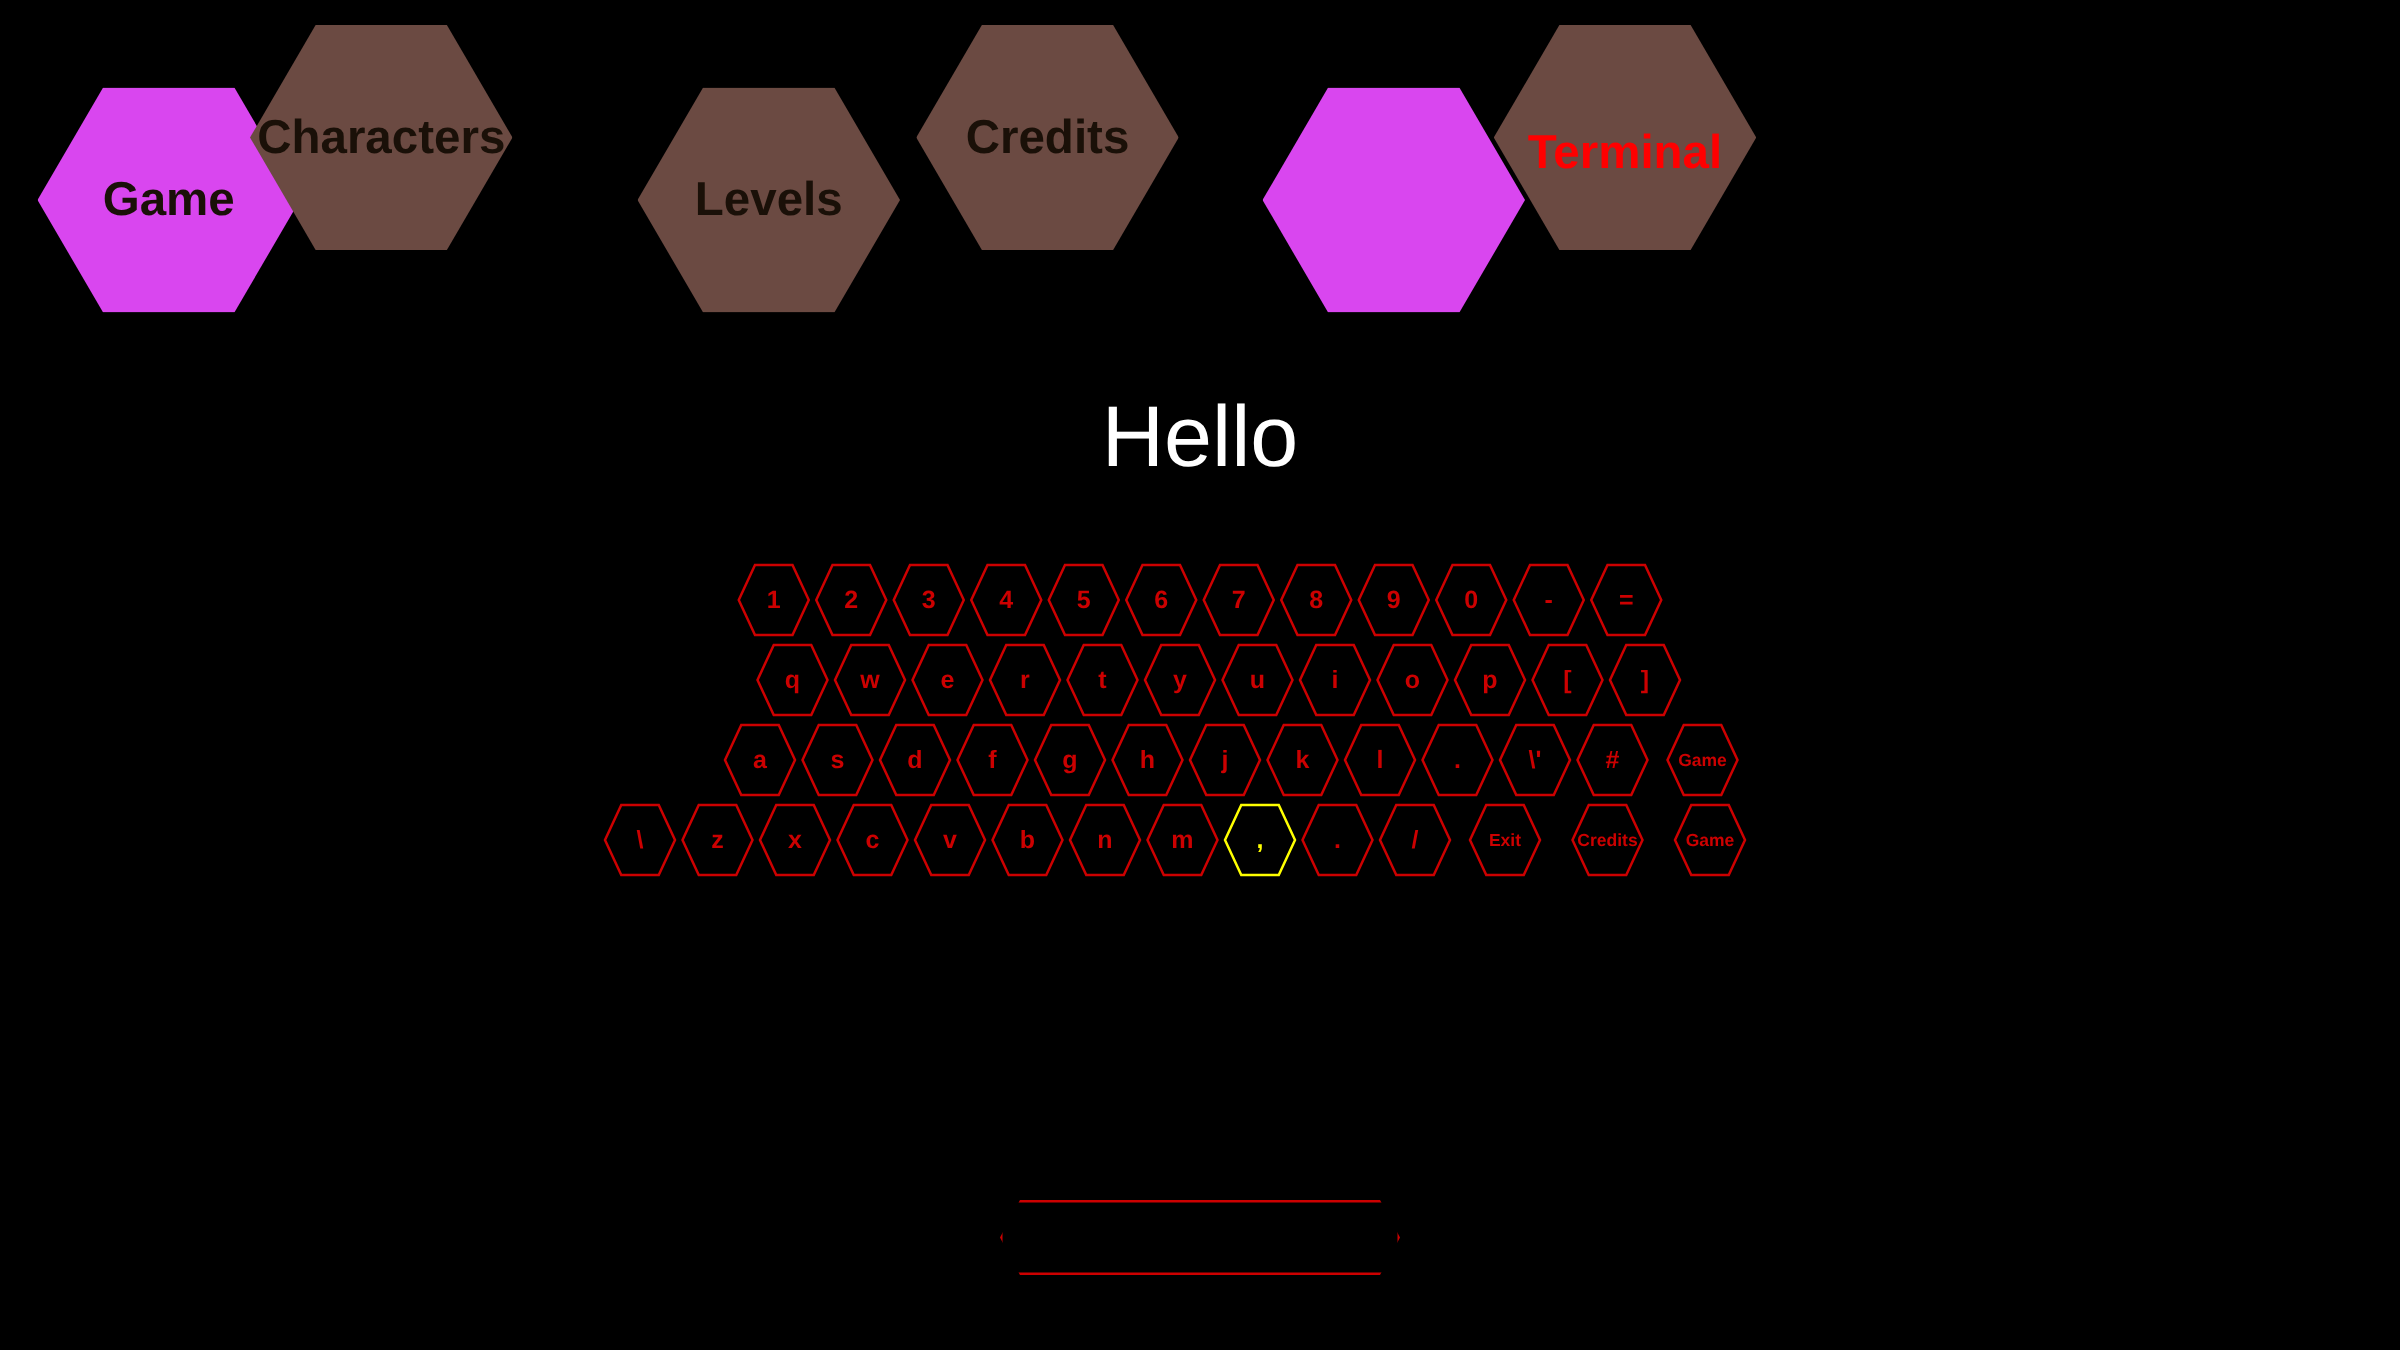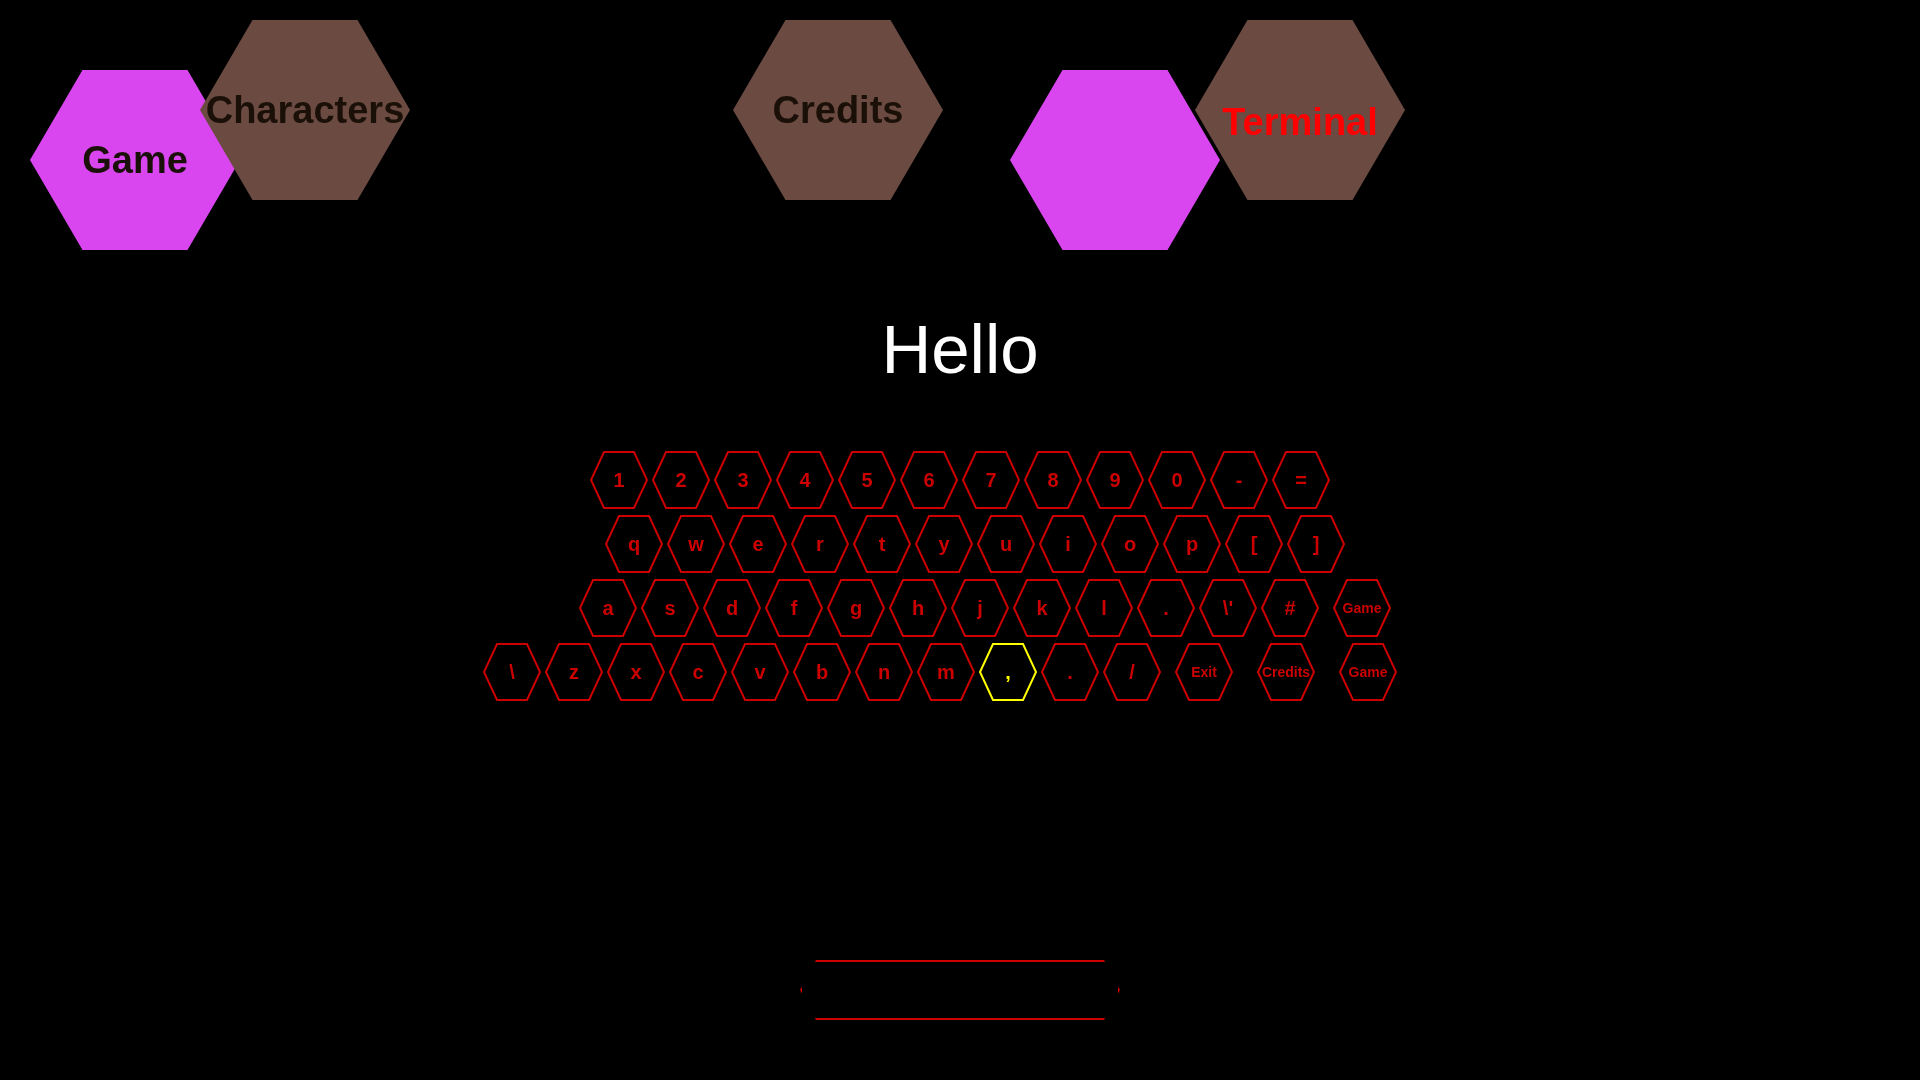--- a/index.html
+++ b/index.html
@@ -203,20 +203,25 @@
       <span class="hex-label">Game</span>
     </div>
   </div>
 
   <div class="hex-characters hex-btn">
     <div class="hex-shape">
       <span class="hex-label">Characters</span>
     </div>
   </div>
 
+  <div class="hex-levels hex-btn">
+    <div class="hex-shape">
+      <span class="hex-label">Levels</span>
+    </div>
+  </div>
 
   <div class="hex-credits hex-btn">
     <div class="hex-shape">
       <span class="hex-label">Credits</span>
     </div>
   </div>
 
   <div class="hex-empty hex-btn">
     <div class="hex-shape darker">
       <span class="hex-label"></span>

